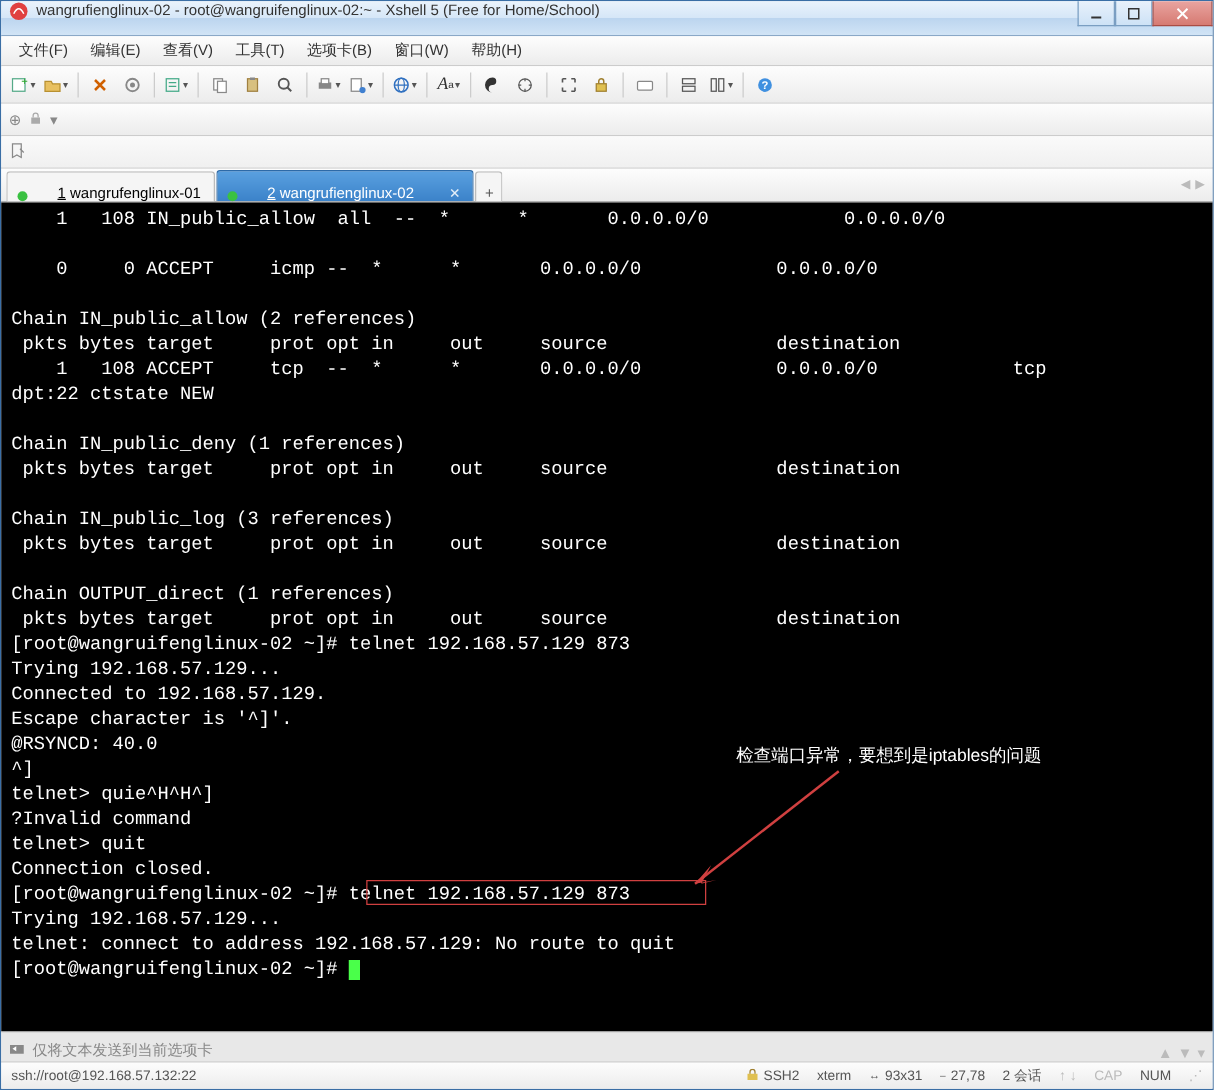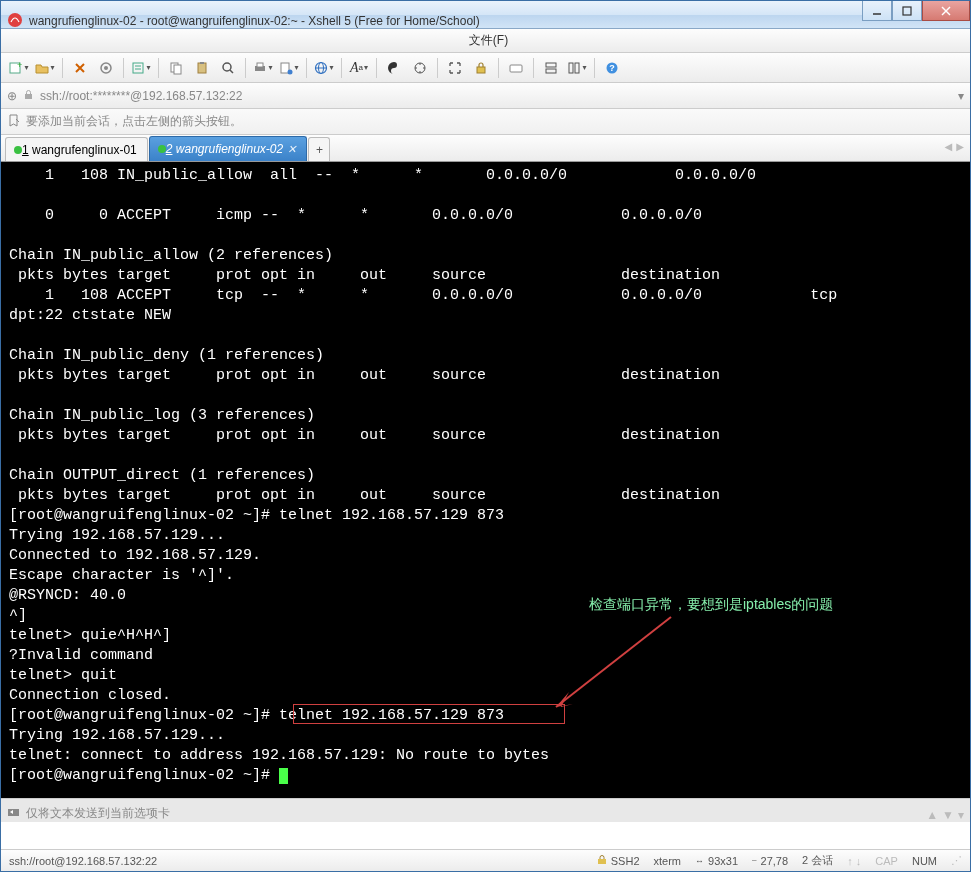--- a/index.html
+++ b/index.html
@@ -1,71 +1,71 @@
 <!DOCTYPE html>
 <html><head>
 <meta charset="utf-8">
 <style>
 * { margin: 0; padding: 0; box-sizing: border-box; }
 body { font-family: "Microsoft YaHei", "Segoe UI", Tahoma, sans-serif; font-size: 12px; background: #f0f0f0; width: 971px; height: 872px; overflow: hidden; position: relative; }
 
 
 .window { width: 100%; height: 100%; border: 1px solid #3a6ea5; display: flex; flex-direction: column; background: #fff; }
-.titlebar { height: 28px; background: linear-gradient(to bottom, #eaf3fc 0%, #d5e6f7 50%, #bcd5ef 51%, #d1e4f6 100%); display: flex; align-items: flex-end; padding-left: 6px; border-bottom: 1px solid #8aa8c7; }
+.titlebar { height: 28px; background: linear-gradient(to bottom, #eaf3fc 0%, #d5e6f7 50%, #bcd5ef 51%, #d1e4f6 100%); display: flex; align-items: flex-start; padding-left: 6px; border-bottom: 1px solid #8aa8c7; }
 .titlebar .tb-icon { width: 16px; height: 16px; margin-right: 6px; }
 .titlebar .title-text { flex: 1; color: #333; font-size: 12px; }
 .winbtns { display: flex; height: 100%; }
 .winbtn { width: 30px; height: 20px; margin-top: 0; display: flex; align-items: center; justify-content: center; border: 1px solid #7a9ec2; border-top: none; background: linear-gradient(to bottom, #e8f1fb, #cde2f6); }
 .winbtn.close { width: 48px; background: linear-gradient(to bottom, #e9a4a0, #d67a72); border-color: #a94c44; color: #fff; }
 .winbtn svg { width: 10px; height: 10px; }
 
 
-.menubar { height: 24px; background: linear-gradient(to bottom, #fdfdfd, #ececec); border-bottom: 1px solid #ccc; display: flex; align-items: center; padding-left: 6px; gap: 2px; flex-direction: column; }
+.menubar { height: 24px; background: linear-gradient(to bottom, #fdfdfd, #ececec); border-bottom: 1px solid #ccc; display: flex; align-items: center; padding-left: 6px; gap: 2px; }
 .menubar .mitem { padding: 3px 8px; cursor: default; color: #333; }
 
 
 .toolbar { height: 30px; background: linear-gradient(to bottom, #fdfdfd, #ececec); border-bottom: 1px solid #ccc; display: flex; align-items: center; padding: 0 6px; gap: 2px; }
 .toolbar .tbtn { width: 24px; height: 24px; display: flex; align-items: center; justify-content: center; border-radius: 2px; cursor: default; position: relative; }
 .toolbar .sep { width: 1px; height: 20px; background: #ccc; margin: 0 3px; }
 .toolbar .tbtn .dd { font-size: 8px; color: #555; margin-left: 1px; }
 
 
 .addrbar { height: 26px; background: linear-gradient(to bottom, #fdfdfd, #ececec); border-bottom: 1px solid #ccc; display: flex; align-items: center; padding: 0 6px; gap: 6px; color: #888; }
 .addrbar .lock svg { width: 11px; height: 11px; }
 .addrbar .addr-text { flex: 1; }
 .addrbar .addr-dd { color: #888; }
 
 
 .infobar { height: 26px; background: linear-gradient(to bottom, #fafafa, #f0f0f0); border-bottom: 1px solid #ccc; display: flex; align-items: center; padding: 0 6px; gap: 6px; color: #888; }
 
 
 .tabstrip { height: 27px; background: linear-gradient(to bottom, #fdfdfd, #ececec); border-bottom: 1px solid #999; display: flex; align-items: flex-end; padding-left: 4px; position: relative; }
-.tab { height: 24px; padding: 0 10px 0 8px; display: flex; align-items: center; gap: 0; border: 1px solid #bbb; border-bottom: none; background: #f5f5f5; border-radius: 3px 3px 0 0; margin-right: 1px; cursor: default; position: relative; }
-.tab.active { background: linear-gradient(to bottom, #5aa0e0, #3b82c9); border-color: #2d6aa8; color: #fff; height: 25px; z-index: 2; font-style: italic; }
+.tab { height: 24px; padding: 0 10px 0 8px; display: flex; align-items: flex-end; gap: 24px; border: 1px solid #bbb; border-bottom: none; background: #f5f5f5; border-radius: 3px 3px 0 0; margin-right: 1px; cursor: default; position: relative; }
+.tab.active { background: linear-gradient(to bottom, #5aa0e0, #3b82c9); border-color: #2d6aa8; color: #fff; height: 25px; z-index: 2; }
 .tab .dot { width: 8px; height: 8px; border-radius: 50%; }
 .tab .dot.green { background: #3ac142; }
 .tab .tab-label { font-size: 12px; }
 .tab .tab-label u { text-decoration: underline; }
 .tab .tab-close { font-size: 11px; color: rgba(255,255,255,0.85); margin-left: 4px; }
 .tab.addtab { width: 22px; padding: 0; justify-content: center; color: #555; }
 .tabstrip .navarrows { position: absolute; right: 6px; top: 6px; color: #bbb; font-size: 10px; display: flex; gap: 4px; }
 
 
 .terminal { flex: 1; background: #000; color: #fff; font-family: "Consolas","Courier New",monospace; font-size: 15px; line-height: 20px; padding: 4px 8px; overflow: hidden; position: relative; white-space: pre; }
 .terminal .cursor { display: inline-block; width: 9px; height: 16px; background: #4aff4a; vertical-align: text-bottom; }
 .terminal .hl-box { position: absolute; border: 1px solid #d04040; }
-.terminal .anno-text { position: absolute; color: #86efac; font-family: "Microsoft YaHei", sans-serif; font-size: 14px; }
+.terminal .anno-text { position: absolute; color: #ffffff; font-family: "Microsoft YaHei", sans-serif; font-size: 14px; }
 .terminal svg.anno-arrow { position: absolute; pointer-events: none; }
 
 
 .sendbar { height: 24px; background: #e8e8e8; border-top: 1px solid #ccc; display: flex; align-items: flex-end; padding: 0 6px; gap: 6px; color: #888; }
 .sendbar .arrows { margin-left: auto; display: flex; gap: 4px; color: #bbb; }
 
 
-.statusbar { height: 22px; background: linear-gradient(to bottom, #fdfdfd, #ececec); border-top: 1px solid #ccc; display: flex; align-items: center; padding: 0 8px; gap: 14px; color: #555; font-size: 11px; margin-top: 27px; }
+.statusbar { height: 22px; background: linear-gradient(to bottom, #fdfdfd, #ececec); border-top: 1px solid #ccc; display: flex; align-items: center; padding: 0 8px; gap: 14px; color: #555; font-size: 11px; }
 .statusbar .spacer { flex: 1; }
 .statusbar .sgrp { display: flex; align-items: flex-start; gap: 4px; }
 </style>
 </head>
 <body>
 
 <div class="window">
 
   <div class="titlebar">
     <span class="tb-icon">
@@ -243,30 +243,28 @@
         </svg>
       </div>
   </div>
 
   <div class="addrbar">
     <span style="color:#888">⊕</span>
     <span class="lock"><svg viewBox="0 0 11 11">
           <rect x="2" y="5" width="7" height="5" fill="#aaa"></rect>
           <path d="M3.5 5V3.5a2 2 0 0 1 4 0V5" fill="none" stroke="#aaa" stroke-width="1"></path>
         </svg></span>
-    <span class="addr-text">ssh://root:********@192.168.57.132:22</span>
     <span class="addr-dd">▾</span>
   </div>
 
   <div class="infobar">
     <span><svg width="13" height="13" viewBox="0 0 13 13">
           <path d="M3 1h7v11l-3.5-2L3 12z" fill="none" stroke="#888"></path>
           <path d="M9 5l3 3" stroke="#888"></path>
         </svg></span>
-    <span>要添加当前会话，点击左侧的箭头按钮。</span>
   </div>
 
   <div class="tabstrip">
     <div class="tab inactive">
       <span class="dot green"></span>
       <span class="tab-label"><u>1</u>&nbsp;<span>wangrufenglinux-01</span></span>
     </div>
     <div class="tab active">
       <span class="dot green"></span>
       <span class="tab-label"><u>2</u>&nbsp;<span>wangrufienglinux-02</span></span>
@@ -301,21 +299,21 @@
 <span>Connected to 192.168.57.129.</span>
 <span>Escape character is '^]'.</span>
 <span>@RSYNCD: 40.0</span>
 <span>^]</span>
 <span>telnet&gt; quie^H^H^]</span>
 <span>?Invalid command</span>
 <span>telnet&gt; quit</span>
 <span>Connection closed.</span>
 <span>[root@wangruifenglinux-02 ~]# telnet 192.168.57.129 873</span>
 <span>Trying 192.168.57.129...</span>
-<span>telnet: connect to address 192.168.57.129: No route to bytes</span>
+<span>telnet: connect to address 192.168.57.129: No route to quit</span>
 <span>[root@wangruifenglinux-02 ~]# </span><span class="cursor"></span>
     <div class="hl-box" style="left:292px; top:542px; width:272px; height:20px;"></div>
     <div class="anno-text" style="left:588px; top:432px;">检查端口异常，要想到是iptables的问题</div>
     <svg class="anno-arrow" style="left:540px; top:450px;" width="150" height="110" viewBox="0 0 150 110">
       <line x1="130" y1="5" x2="15" y2="95" stroke="#d04040" stroke-width="2"></line>
       <polygon points="15,95 28,80 20,95 32,92" fill="#d04040"></polygon>
     </svg>
   </div>
 
   <div class="sendbar">

